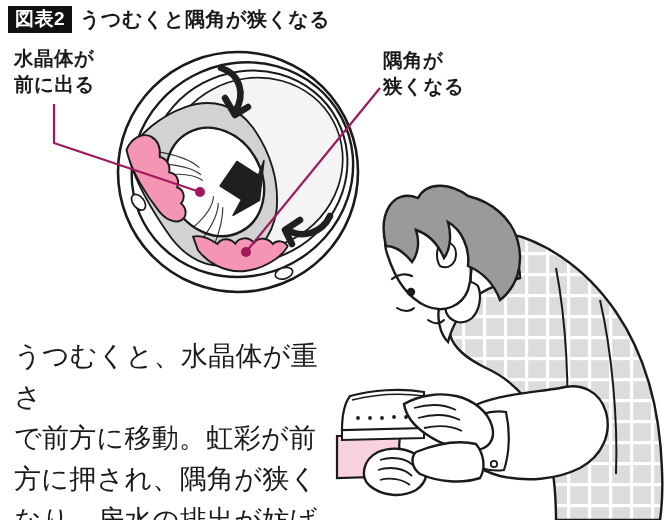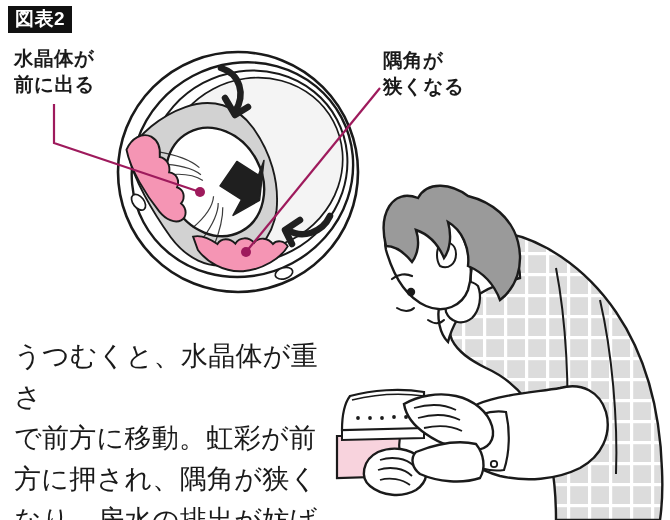--- a/index.html
+++ b/index.html
@@ -246,20 +246,21 @@
         <path d="M380,480 C390,477 402,479 410,485"></path>
       </g>
 
       <path d="M416,452 C436,444 458,440 476,444 C484,454 486,468 480,478
                C462,484 438,482 420,474 C412,468 410,458 416,452 Z" fill="#ffffff" stroke="#1a1a1a" stroke-width="2.4"></path>
     </g>
   </svg>
 
   <div class="title-row">
     <span class="title-badge">図表2</span>
+    <span class="title-text">うつむくと隅角が狭くなる</span>
   </div>
 
   <div class="callout" id="label-angle">隅角が
 狭くなる</div>
 
   <div class="callout" id="label-lens">水晶体が
 前に出る</div>
 
   <div id="body-text">うつむくと、水晶体が重さ
 で前方に移動。虹彩が前

